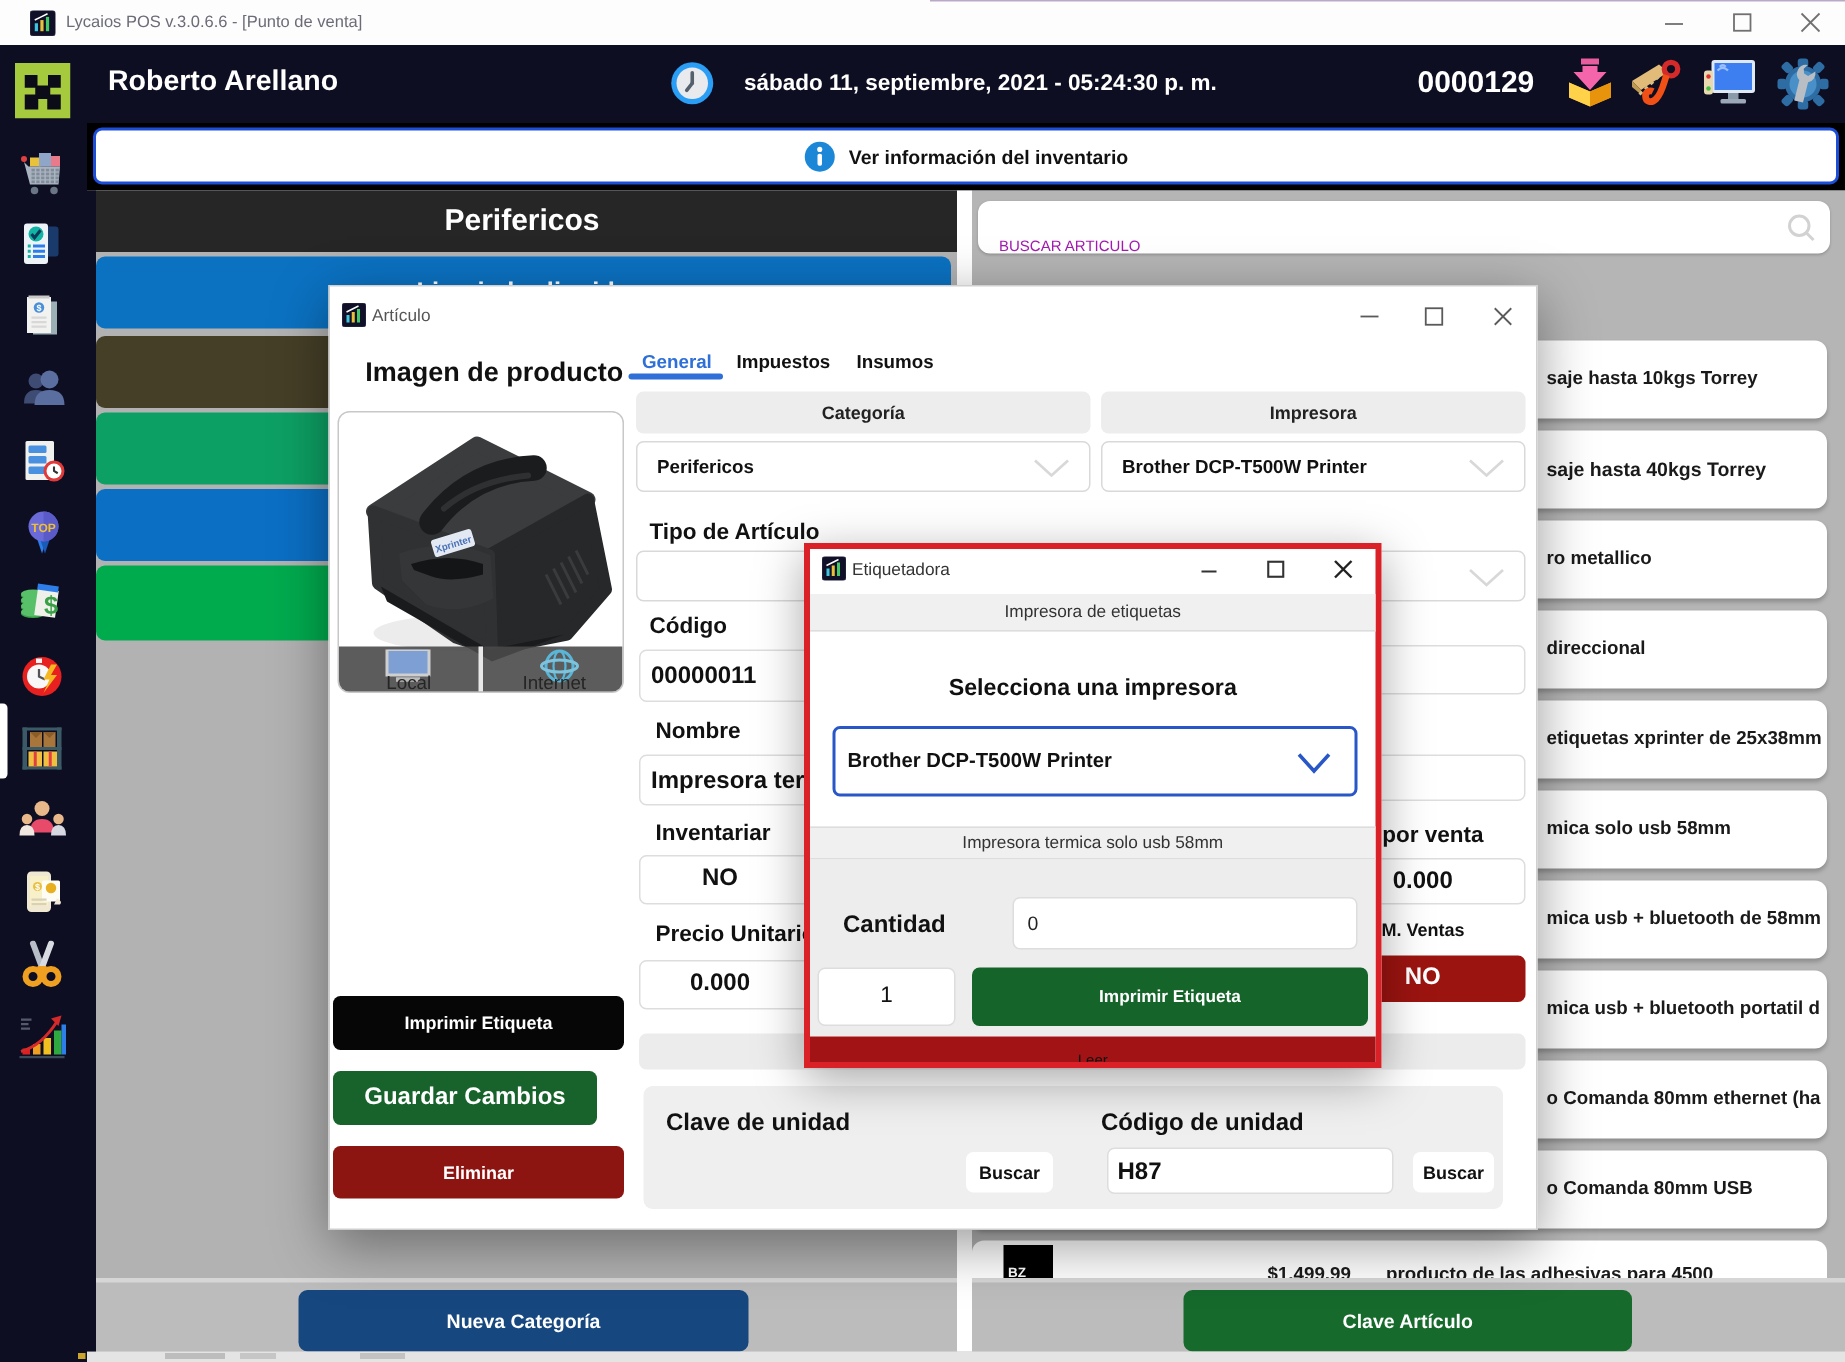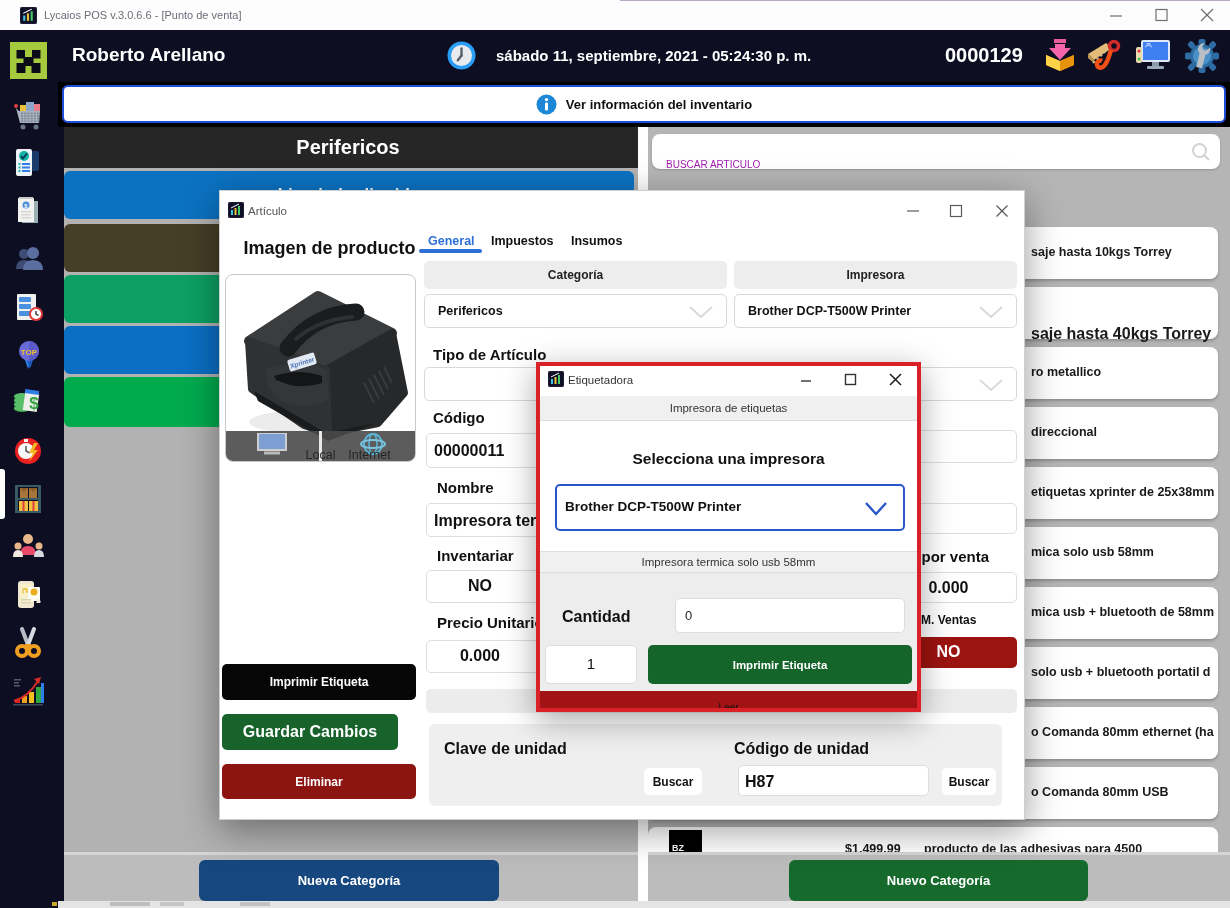--- a/index.html
+++ b/index.html
@@ -310,58 +310,58 @@
     <svg style="position:absolute;right:8px;top:7px" width="22" height="22" viewBox="0 0 22 22">
         <circle cx="9.5" cy="9.5" r="6.5" fill="none" stroke="#d2d2d2" stroke-width="2"></circle>
         <line x1="14.5" y1="14.5" x2="19" y2="19" stroke="#d2d2d2" stroke-width="2"></line>
       </svg>
   </div>
   <div id="cards">
       <div class="abs" style="left:648px;top:227px;width:570px;height:52px;background:#fff;border-radius:8px;box-shadow:0 2px 3px rgba(0,0,0,.22);">
         <span style="position:absolute;left:383px;top:18px;font-size:12.5px;font-weight:bold;color:#1a1a1a;white-space:nowrap;">saje hasta 10kgs Torrey</span>
       </div>
       <div class="abs" style="left:648px;top:287px;width:570px;height:52px;background:#fff;border-radius:8px;box-shadow:0 2px 3px rgba(0,0,0,.22);">
-        <span style="position:absolute;left:383px;top:18px;font-size:16px;font-weight:bold;color:#1a1a1a;white-space:nowrap;margin-top:20px;">saje hasta 40kgs Torrey</span>
+        <span style="position:absolute;left:383px;top:18px;font-size:13px;font-weight:bold;color:#1a1a1a;white-space:nowrap;">saje hasta 40kgs Torrey</span>
       </div>
       <div class="abs" style="left:648px;top:347px;width:570px;height:52px;background:#fff;border-radius:8px;box-shadow:0 2px 3px rgba(0,0,0,.22);">
         <span style="position:absolute;left:383px;top:18px;font-size:12.5px;font-weight:bold;color:#1a1a1a;white-space:nowrap;">ro metallico</span>
       </div>
       <div class="abs" style="left:648px;top:407px;width:570px;height:52px;background:#fff;border-radius:8px;box-shadow:0 2px 3px rgba(0,0,0,.22);">
         <span style="position:absolute;left:383px;top:18px;font-size:12.5px;font-weight:bold;color:#1a1a1a;white-space:nowrap;">direccional</span>
       </div>
       <div class="abs" style="left:648px;top:467px;width:570px;height:52px;background:#fff;border-radius:8px;box-shadow:0 2px 3px rgba(0,0,0,.22);">
         <span style="position:absolute;left:383px;top:18px;font-size:12.5px;font-weight:bold;color:#1a1a1a;white-space:nowrap;">etiquetas xprinter de 25x38mm</span>
       </div>
       <div class="abs" style="left:648px;top:527px;width:570px;height:52px;background:#fff;border-radius:8px;box-shadow:0 2px 3px rgba(0,0,0,.22);">
         <span style="position:absolute;left:383px;top:18px;font-size:12.5px;font-weight:bold;color:#1a1a1a;white-space:nowrap;">mica solo usb 58mm</span>
       </div>
       <div class="abs" style="left:648px;top:587px;width:570px;height:52px;background:#fff;border-radius:8px;box-shadow:0 2px 3px rgba(0,0,0,.22);">
         <span style="position:absolute;left:383px;top:18px;font-size:12.5px;font-weight:bold;color:#1a1a1a;white-space:nowrap;">mica usb + bluetooth de 58mm</span>
       </div>
       <div class="abs" style="left:648px;top:647px;width:570px;height:52px;background:#fff;border-radius:8px;box-shadow:0 2px 3px rgba(0,0,0,.22);">
-        <span style="position:absolute;left:383px;top:18px;font-size:12.5px;font-weight:bold;color:#1a1a1a;white-space:nowrap;">solo usb + bluetooth portatil d</span>
+        <span style="position:absolute;left:383px;top:18px;font-size:12.5px;font-weight:bold;color:#1a1a1a;white-space:nowrap;">mica usb + bluetooth portatil d</span>
       </div>
       <div class="abs" style="left:648px;top:707px;width:570px;height:52px;background:#fff;border-radius:8px;box-shadow:0 2px 3px rgba(0,0,0,.22);">
         <span style="position:absolute;left:383px;top:18px;font-size:12.5px;font-weight:bold;color:#1a1a1a;white-space:nowrap;">o Comanda 80mm ethernet (ha</span>
       </div>
       <div class="abs" style="left:648px;top:767px;width:570px;height:52px;background:#fff;border-radius:8px;box-shadow:0 2px 3px rgba(0,0,0,.22);">
         <span style="position:absolute;left:383px;top:18px;font-size:12.5px;font-weight:bold;color:#1a1a1a;white-space:nowrap;">o Comanda 80mm USB</span>
       </div>
       <div class="abs" style="left:648px;top:827px;width:570px;height:25px;background:#fff;border-radius:8px 8px 0 0;overflow:hidden;">
         <div style="position:absolute;left:21px;top:3px;width:33px;height:30px;background:#000;"></div>
         <div style="position:absolute;left:24px;top:16px;font-size:9px;color:#fff;font-weight:bold;">BZ</div>
         <span style="position:absolute;left:197px;top:15px;font-size:12.5px;font-weight:bold;color:#1a1a1a;">$1,499.99</span>
         <span style="position:absolute;left:276px;top:15px;font-size:12.5px;font-weight:bold;color:#1a1a1a;">producto de las adhesivas para 4500</span>
       </div>
     </div>
 
   <div class="abs" style="left:58px;top:852px;width:1172px;height:49px;background:#bcbcbc;border-top:3px solid #d6d6d6;box-sizing:border-box;"></div>
   <div class="abs" style="left:638px;top:852px;width:10px;height:49px;background:#fff;"></div>
   <div class="abs b" style="left:199px;top:860px;width:300px;height:41px;background:#17477f;border-radius:6px;color:#fff;font-size:13px;display:flex;align-items:center;justify-content:center;">Nueva Categoría</div>
-  <div class="abs b" style="left:789px;top:860px;width:299px;height:41px;background:#156a2c;border-radius:6px;color:#fff;font-size:13px;display:flex;align-items:center;justify-content:center;">Nuevo Categoría</div>
+  <div class="abs b" style="left:789px;top:860px;width:299px;height:41px;background:#156a2c;border-radius:6px;color:#fff;font-size:13px;display:flex;align-items:center;justify-content:center;">Clave Artículo</div>
   <div class="abs" style="left:58px;top:901px;width:1172px;height:7px;background:#e4e4e4;"></div>
   <div class="abs" style="left:110px;top:902px;width:40px;height:4px;background:#bdbdbd;"></div>
   <div class="abs" style="left:160px;top:902px;width:24px;height:4px;background:#c6c6c6;"></div>
   <div class="abs" style="left:240px;top:902px;width:30px;height:4px;background:#c2c2c2;"></div>
   <div class="abs" style="left:52px;top:902px;width:5px;height:4px;background:#caa52a;"></div>
 
   <div class="abs" style="left:58px;top:127px;width:6px;height:774px;background:#0e0e23;"></div>
 
   <div class="abs" id="modal1" style="left:219px;top:190px;width:806px;height:630px;background:#fff;border:1px solid #cfcfcf;box-sizing:border-box;box-shadow:0 10px 35px rgba(0,0,0,.4);"></div>
   <div class="abs" id="m1-title" style="left:228px;top:202px;"><svg width="16" height="16" viewBox="0 0 16 16">
@@ -408,21 +408,21 @@
             <line x1="158" y1="92" x2="166" y2="108"></line>
           </g>
         </svg></div>
     <div style="position:absolute;left:0;top:156px;width:189px;height:32px;background:rgba(74,74,74,.9);"></div>
     <div style="position:absolute;left:93px;top:156px;width:3px;height:32px;background:#e8e8e8;"></div>
 
     <svg style="position:absolute;left:30px;top:158px" width="32" height="22" viewBox="0 0 32 22">
       <rect x="2" y="0" width="28" height="17" fill="#7d9fd4" stroke="#cfcfcf" stroke-width="2"></rect>
       <rect x="8" y="18.5" width="16" height="3" fill="#bbb"></rect>
     </svg>
-    <div style="position:absolute;left:0px;top:173px;width:93px;text-align:center;font-size:12.5px;color:#252525;padding-left:48px;">Local</div>
+    <div style="position:absolute;left:0px;top:173px;width:93px;text-align:center;font-size:12.5px;color:#252525;">Local</div>
 
     <svg style="position:absolute;left:133px;top:156px" width="28" height="26" viewBox="0 0 28 26">
       <ellipse cx="14" cy="13" rx="9" ry="10" fill="none" stroke="#5ab6d8" stroke-width="2"></ellipse>
       <ellipse cx="14" cy="13" rx="4" ry="10" fill="none" stroke="#5ab6d8" stroke-width="1.5"></ellipse>
       <ellipse cx="14" cy="13" rx="12" ry="4" fill="none" stroke="#7cc3de" stroke-width="2"></ellipse>
     </svg>
     <div style="position:absolute;left:96px;top:173px;width:95px;text-align:center;font-size:12.5px;color:#252525;">Internet</div>
   </div>
 
   <div class="abs b" style="left:222px;top:664px;width:194px;height:36px;background:#060606;border-radius:5px;color:#fff;font-size:12px;display:flex;align-items:center;justify-content:center;">Imprimir Etiqueta</div>

